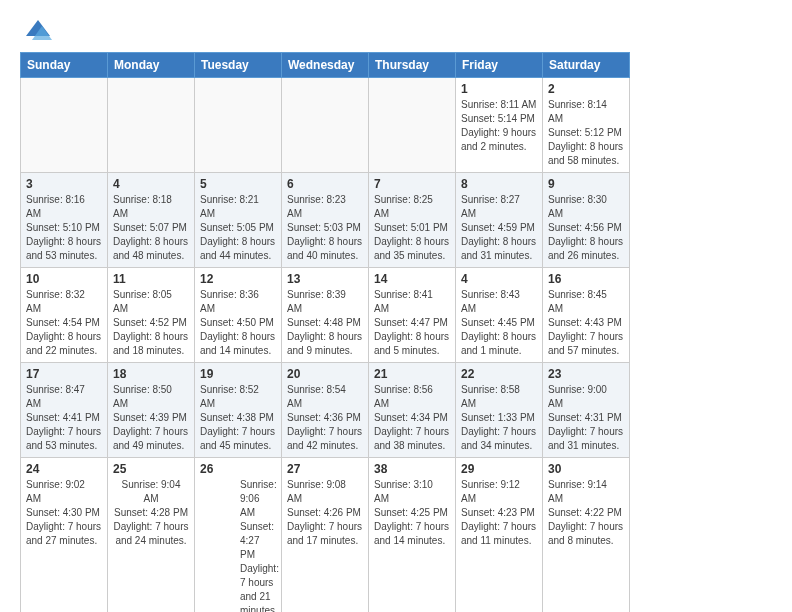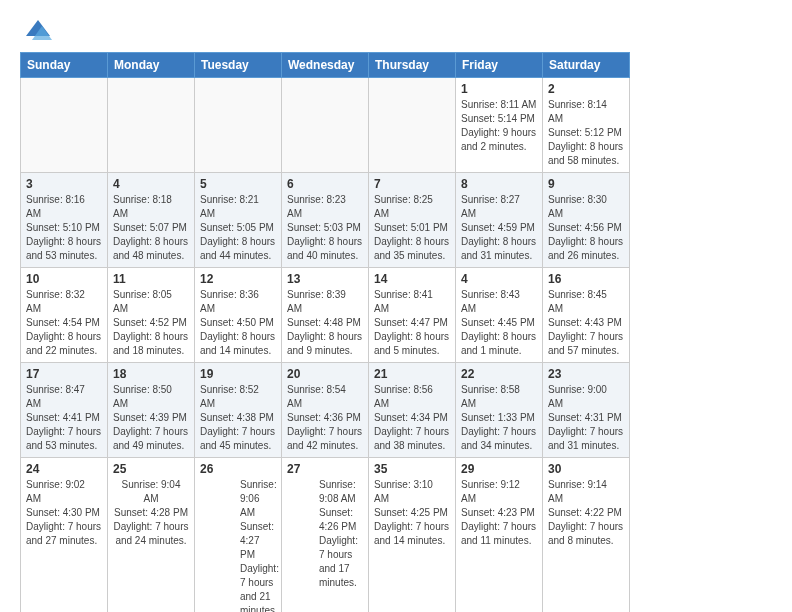--- a/index.html
+++ b/index.html
@@ -326,27 +326,27 @@
           </td>
           <td>
             <span class="day-number">26</span>
             <div class="day-info" style="white-space: pre-line; margin-left: 40px;">Sunrise: 9:06 AM
 Sunset: 4:27 PM
 Daylight: 7 hours
 and 21 minutes.</div>
           </td>
           <td>
             <span class="day-number">27</span>
-            <div class="day-info" style="white-space: pre-line; margin-left: 32px;">Sunrise: 9:08 AM
+            <div class="day-info" style="white-space: pre-line;">Sunrise: 9:08 AM
 Sunset: 4:26 PM
 Daylight: 7 hours
 and 17 minutes.</div>
           </td>
           <td>
-            <span class="day-number">35</span>
+            <span class="day-number">38</span>
             <div class="day-info" style="white-space: pre-line;">Sunrise: 3:10 AM
 Sunset: 4:25 PM
 Daylight: 7 hours
 and 14 minutes.</div>
           </td>
           <td>
             <span class="day-number">29</span>
             <div class="day-info" style="white-space: pre-line;">Sunrise: 9:12 AM
 Sunset: 4:23 PM
 Daylight: 7 hours

